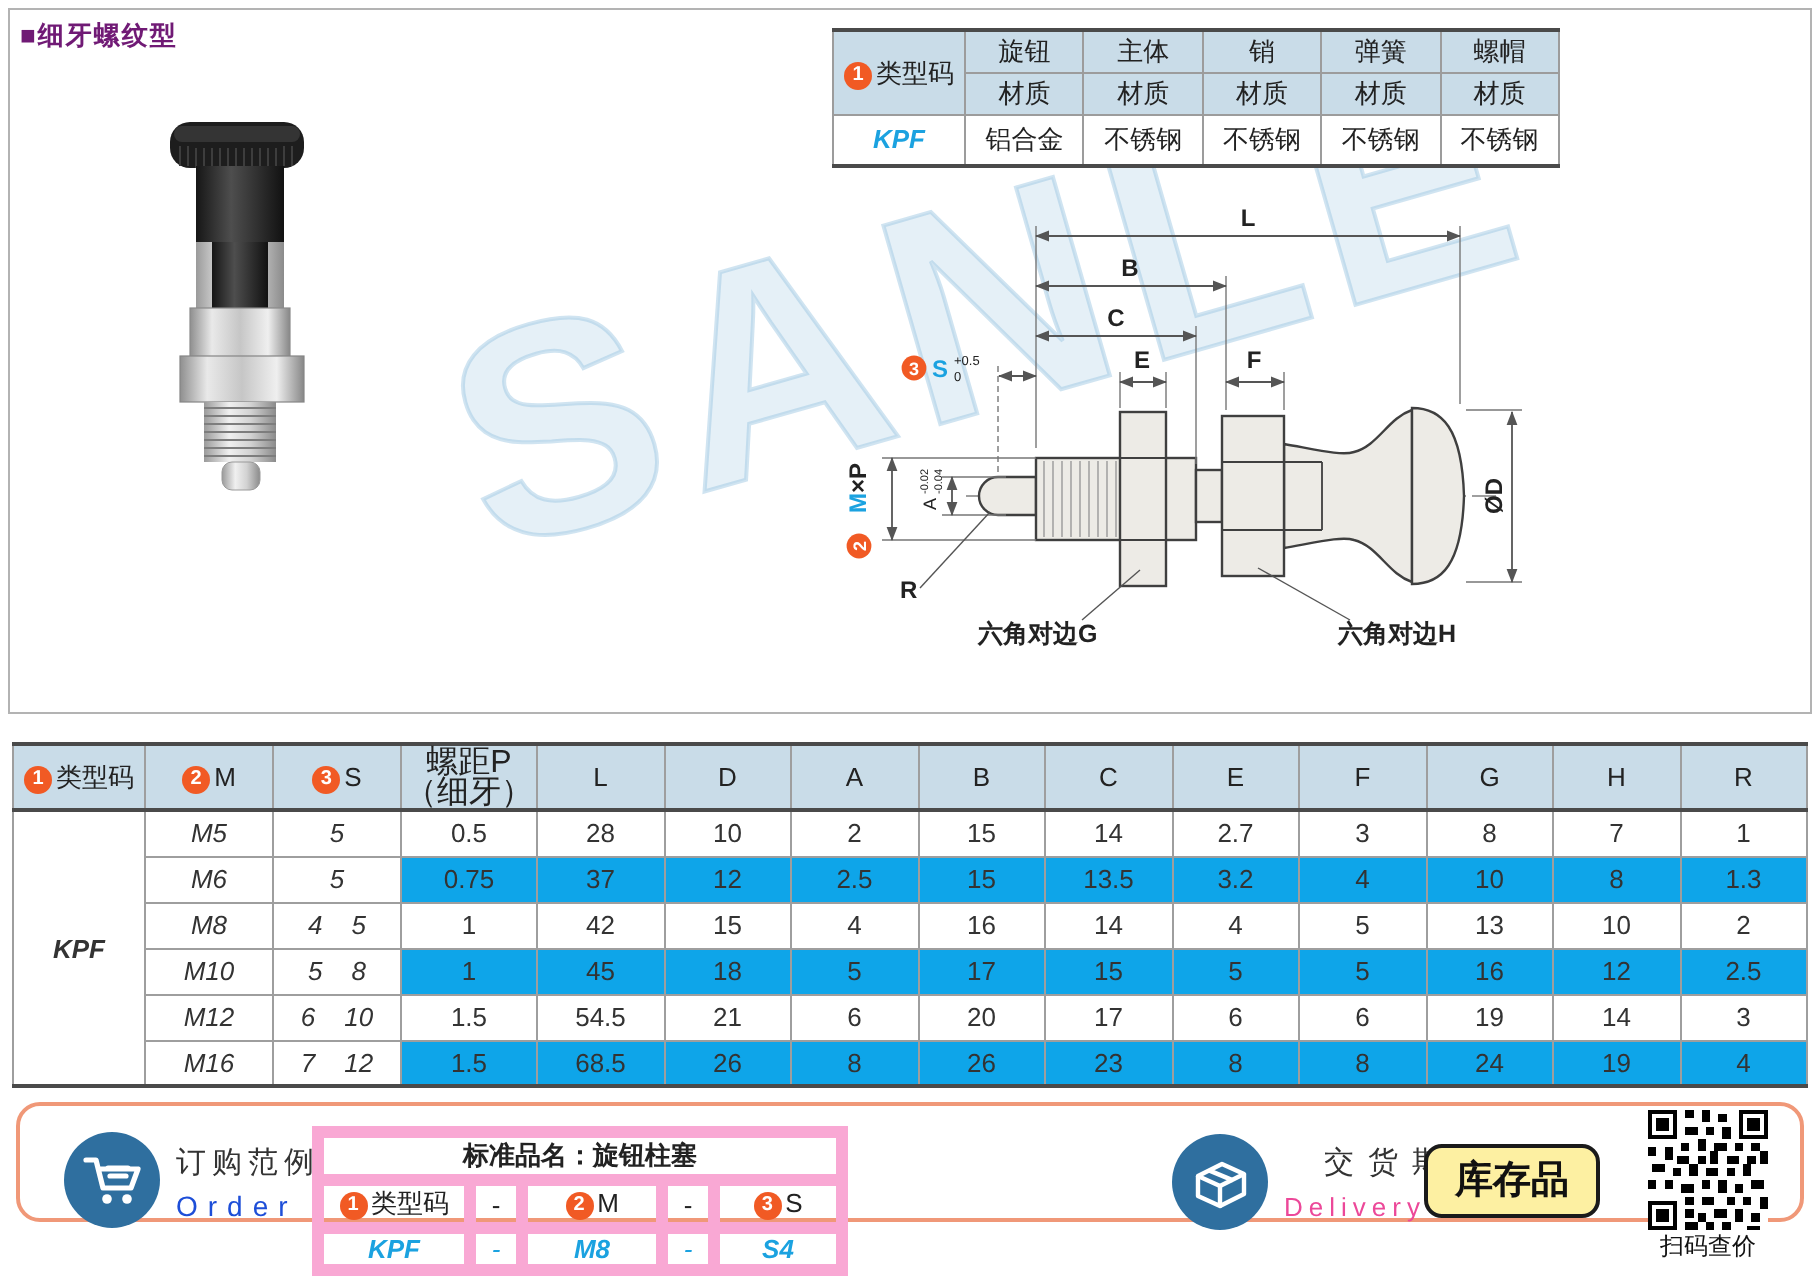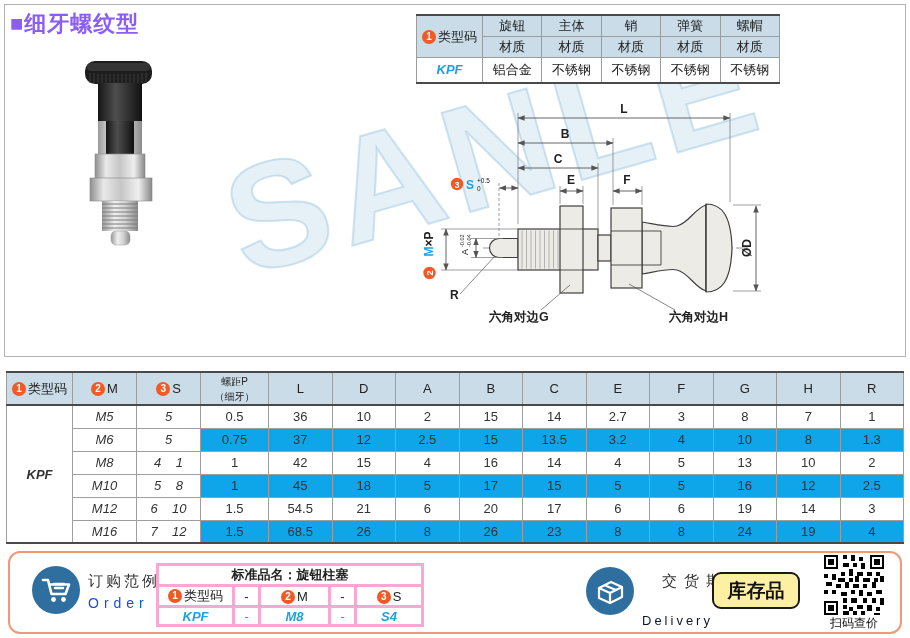--- a/index.html
+++ b/index.html
@@ -3,21 +3,21 @@
 <meta charset="utf-8">
 <style>
   * { margin:0; padding:0; box-sizing:border-box; }
   html,body { width:910px; height:638px; background:#fff; overflow:hidden;
     font-family:"Liberation Sans","DejaVu Sans",sans-serif; color:#222; }
   .page { position:relative; width:910px; height:638px; background:#fff; }
 
   
   .upper-box { position:absolute; left:4px; top:4px; width:902px; height:353px;
     border:1px solid #b3b3b3; background:#fff; overflow:hidden; }
-  .page-title { position:absolute; left:5px; top:4px; font-size:22px; font-weight:bold; color:#8b5cf6; letter-spacing:1px; }
+  .page-title { position:absolute; left:5px; top:4px; font-size:13px; font-weight:bold; color:#701a75; letter-spacing:1px; }
   .watermark { position:absolute; left:215px; top:60px; font-size:150px; font-weight:bold;
     color:rgba(168,205,230,0.30); -webkit-text-stroke:2px rgba(150,195,225,0.45);
     letter-spacing:8px; transform:rotate(-16deg); white-space:nowrap; pointer-events:none; }
 
   
   .mat-table { position:absolute; left:411px; top:9px; width:364px; border-collapse:collapse;
     border-top:2px solid #4a4a4a; border-bottom:2px solid #4a4a4a; font-size:13px; }
   .mat-table td { border:1px solid #9c9c9c; text-align:center; height:21px; padding:1px 2px; }
   .mat-table td.hdr { background:#c9dce8; color:#222; }
   .mat-table td.code-hdr { width:66px; }
@@ -32,40 +32,40 @@
   .photo { position:absolute; left:55px; top:40px; }
   .drawing { position:absolute; left:408px; top:93px; }
 
   
   .main-table { position:absolute; left:6px; top:371px; width:898px; border-collapse:collapse;
     table-layout:fixed; font-size:13px;
     border-top:2px solid #4a4a4a; border-bottom:2px solid #4a4a4a; }
   .main-table th, .main-table td { border:1px solid #9e9e9e; text-align:center; font-weight:normal; padding:0; }
   .main-table thead th { background:#c9dce8; height:33px; border-bottom:2px solid #4a4a4a; color:#222; }
   .main-table tbody td { height:23px; color:#333; background:#fff; }
-  .main-table .pitch div { line-height:15px; font-size:10px; }
+  .main-table .pitch div { line-height:15px; font-size:16px; }
   .main-table tr.alt td.n { background:#0ea5e9; }
   .main-table td.scell { white-space:pre; }
   .main-table td.codecell { font-weight:bold; }
 
   
-  .bottom-strip { position:absolute; left:8px; top:551px; width:894px; height:83px;
+  .bottom-strip { position:absolute; left:8px; top:551px; width:894px; height:60px;
     border:2px solid #f09878; border-radius:12px; background:#fff; }
   .cart-icon { position:absolute; left:20px; top:11px; }
   .order-text { position:absolute; left:78px; top:19px; }
   .order-cn { font-size:15px; letter-spacing:3px; color:#333; }
   .order-en { font-size:14px; letter-spacing:5px; color:#1d4ed8; margin-top:4px; }
   .order-table { position:absolute; left:146px; top:10px; width:268px; border-collapse:collapse;
     font-size:13px; border:2px solid #333; }
-  .order-table td { border:3px solid #f9a8d4; text-align:center; height:19px; padding:0 2px; }
+  .order-table td { border:6px solid #f9a8d4; text-align:center; height:19px; padding:0 2px; }
   .order-table td.ttl { font-weight:bold; }
   .delivery-icon { position:absolute; left:574px; top:12px; }
   .delivery-text { position:absolute; left:632px; top:19px; }
   .delivery-cn { font-size:15px; letter-spacing:7px; color:#333;margin-left:20px; }
-  .delivery-en { font-size:13px; letter-spacing:3px; color:#0f172a; margin-top:22px; }
+  .delivery-en { font-size:13px; letter-spacing:3px; color:#ec4899; margin-top:5px; }
   .stock-badge { position:absolute; left:702px; top:19px; width:88px; height:37px;
     background:#fdf0a2; border:2px solid #1a1a1a; border-radius:9px;
     font-size:19px; font-weight:bold; text-align:center; line-height:33px; color:#111; }
   .qr { position:absolute; left:814px; top:2px; }
   .qr-caption { position:absolute; left:810px; top:62px; width:68px; text-align:center; font-size:12px; color:#111; }
 </style>
 </head>
 <body>
 
 <div class="page">
@@ -267,21 +267,21 @@
         <th>H</th>
         <th>R</th>
       </tr>
     </thead>
     <tbody>
       <tr>
         <td class="codecell blue" rowspan="6">KPF</td>
         <td class="blue">M5</td>
         <td class="blue scell">5</td>
         <td class="n">0.5</td>
-        <td class="n">36</td>
+        <td class="n">28</td>
         <td class="n">10</td>
         <td class="n">2</td>
         <td class="n">15</td>
         <td class="n">14</td>
         <td class="n">2.7</td>
         <td class="n">3</td>
         <td class="n">8</td>
         <td class="n">7</td>
         <td class="n">1</td>
       </tr>
@@ -295,21 +295,21 @@
         <td class="n">15</td>
         <td class="n">13.5</td>
         <td class="n">3.2</td>
         <td class="n">4</td>
         <td class="n">10</td>
         <td class="n">8</td>
         <td class="n">1.3</td>
       </tr>
       <tr>
         <td class="blue">M8</td>
-        <td class="blue scell">4    1</td>
+        <td class="blue scell">4    5</td>
         <td class="n">1</td>
         <td class="n">42</td>
         <td class="n">15</td>
         <td class="n">4</td>
         <td class="n">16</td>
         <td class="n">14</td>
         <td class="n">4</td>
         <td class="n">5</td>
         <td class="n">13</td>
         <td class="n">10</td>

